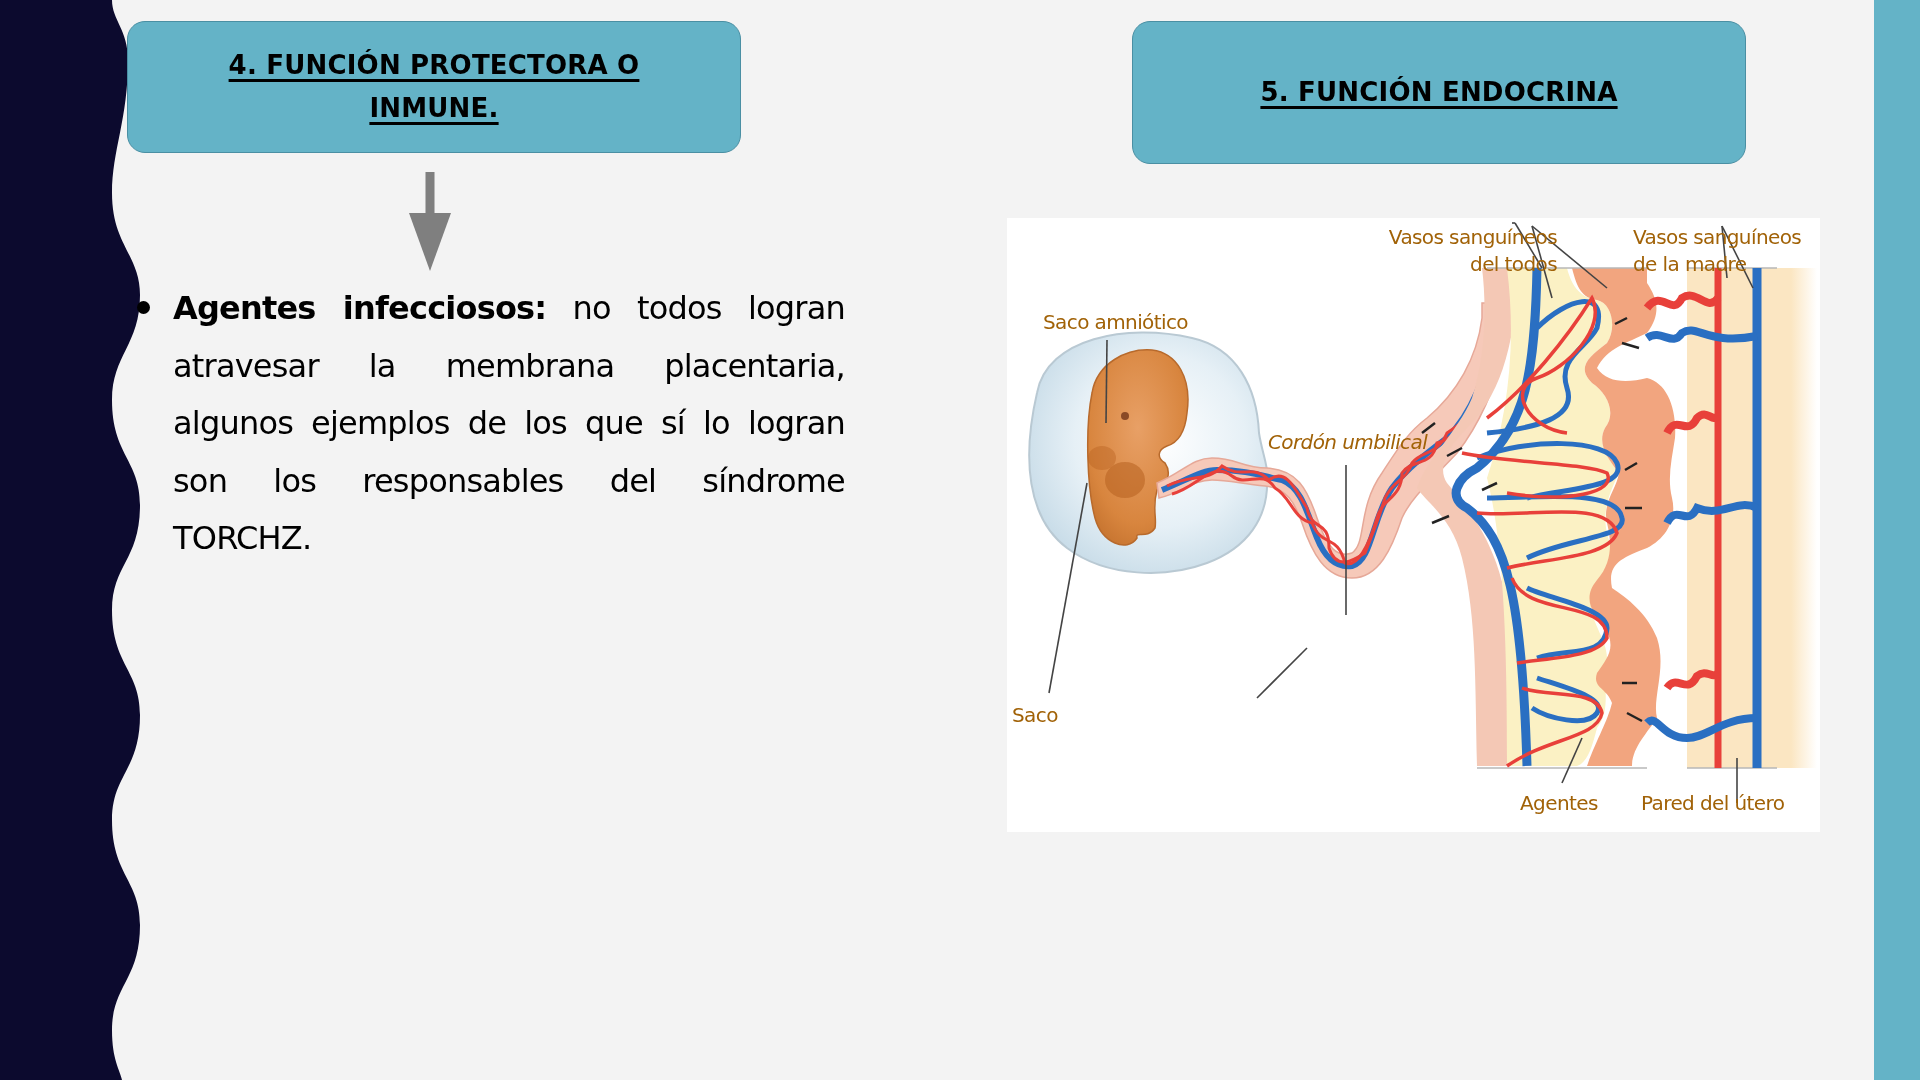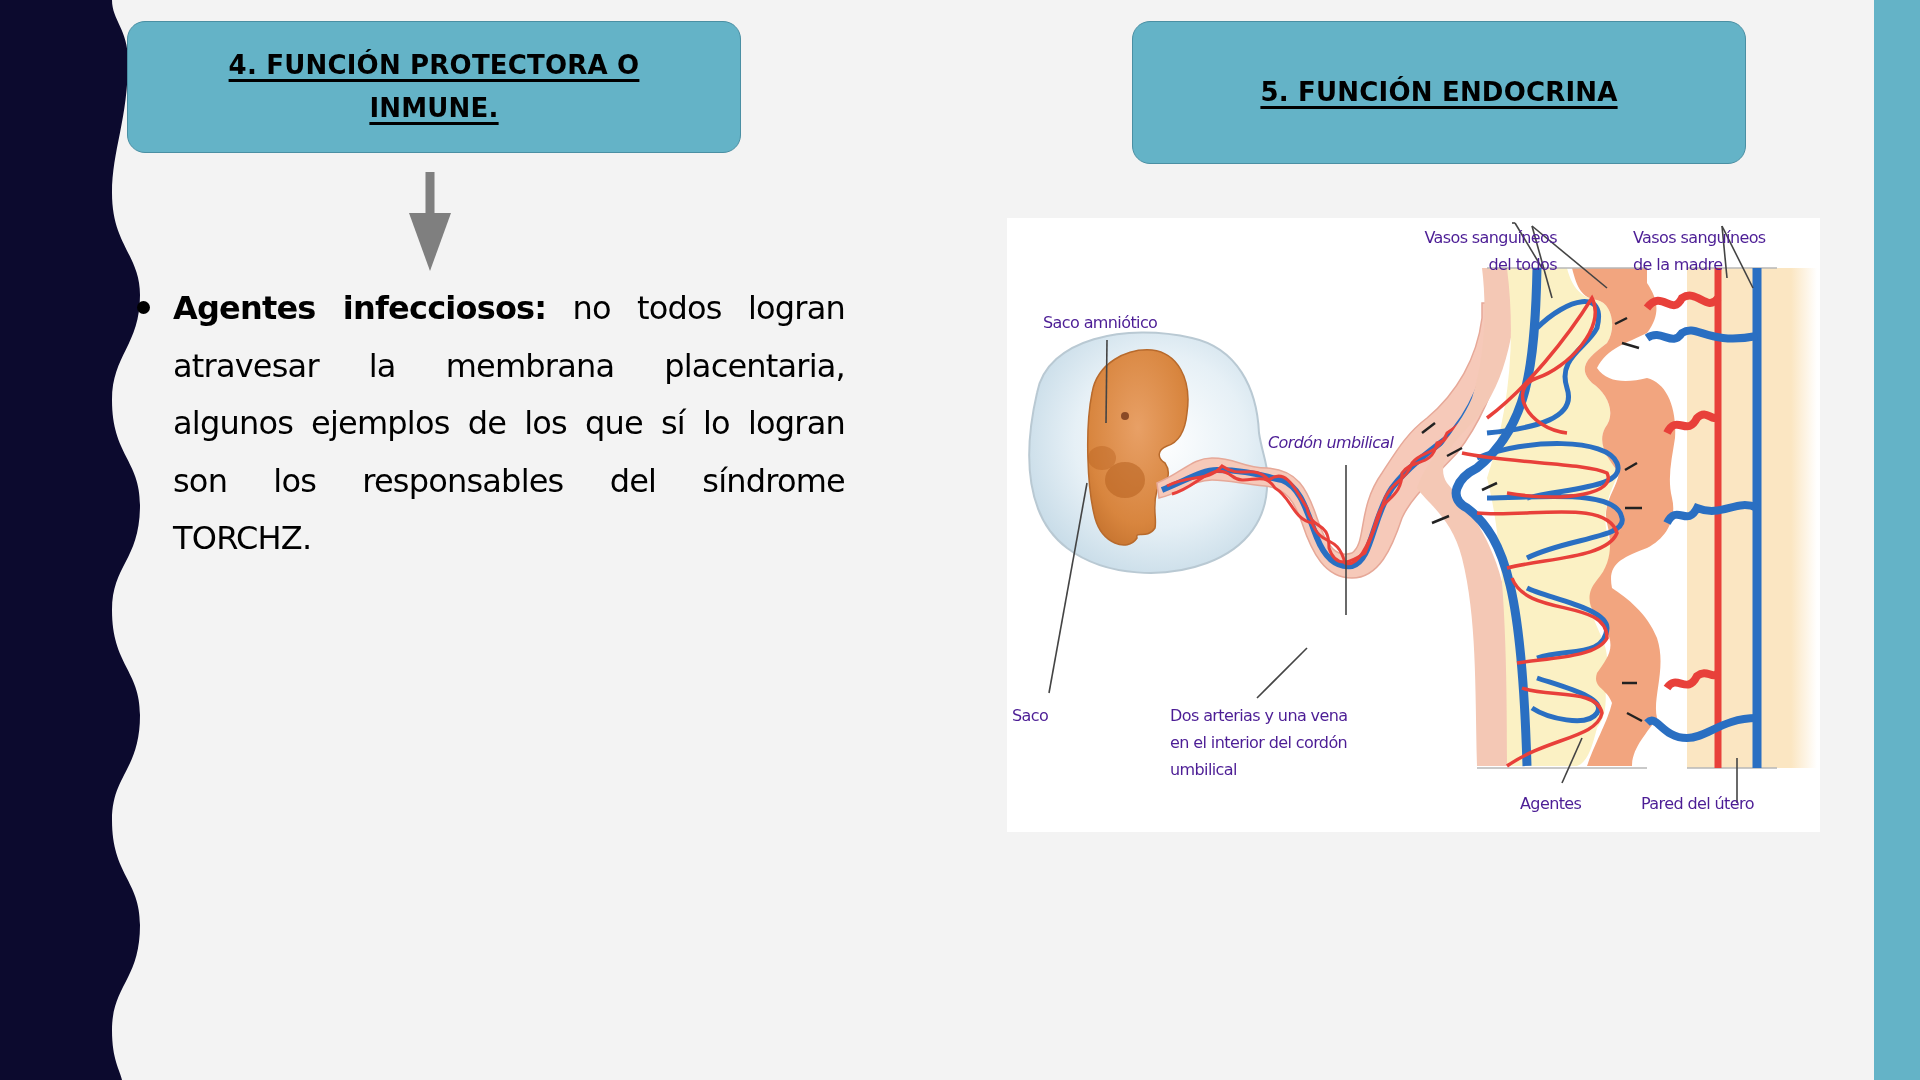--- a/index.html
+++ b/index.html
@@ -31,22 +31,22 @@
     position:absolute; left:-36px; top:21px; width:13px; height:13px;
     border-radius:50%; background:#000;
   }
   .bullet-block b { font-weight:bold; }
   .diagram {
     position:absolute; left:1007px; top:218px; width:813px; height:614px;
     background:#ffffff;
   }
   .diagram svg { position:absolute; left:0; top:0; }
   .lbl {
-    position:absolute; font-family:"DejaVu Sans", sans-serif; font-size:16px;
-    line-height:27px; color:#4c1d95; white-space:nowrap; letter-spacing:-0.6px;
+    position:absolute; font-family:"DejaVu Sans", sans-serif; font-size:20px;
+    line-height:27px; color:#a16207; white-space:nowrap; letter-spacing:-0.6px;
   }
   .lbl.right { text-align:right; }
 </style>
 </head>
 <body>
 
 <svg class="left-wave" viewBox="0 0 160 1080" width="160" height="1080">
   <path fill="#0c0a2e" d="M0,0 L112,0 C112,20 128,30 128,60 C128,120 112,150 112,193
     C112,245 140,255 140,295 C140,345 112,355 112,400
     C112,455 140,460 140,505 C140,560 112,565 112,610
@@ -199,20 +199,15 @@
   <div class="lbl" style="left:261px; top:211px;font-style:italic;">Cordón umbilical</div>
   <div class="lbl right" style="left:380px; top:6px; width:170px;">
     <div>Vasos sanguíneos</div>
     <div>del todos</div>
   </div>
   <div class="lbl" style="left:626px; top:6px;">
     <div>Vasos sanguíneos</div>
     <div>de la madre</div>
   </div>
   <div class="lbl" style="left:5px; top:484px;">Saco</div>
-  <div class="lbl" style="left:163px; top:484px;">
-    <div>Dos arterias y una vena</div>
-    <div>en el interior del cordón</div>
-    <div>umbilical</div>
-  </div>
   <div class="lbl" style="left:513px; top:572px;">Agentes</div>
   <div class="lbl" style="left:634px; top:572px;">Pared del útero</div>
 </div>
 
 </body></html>

